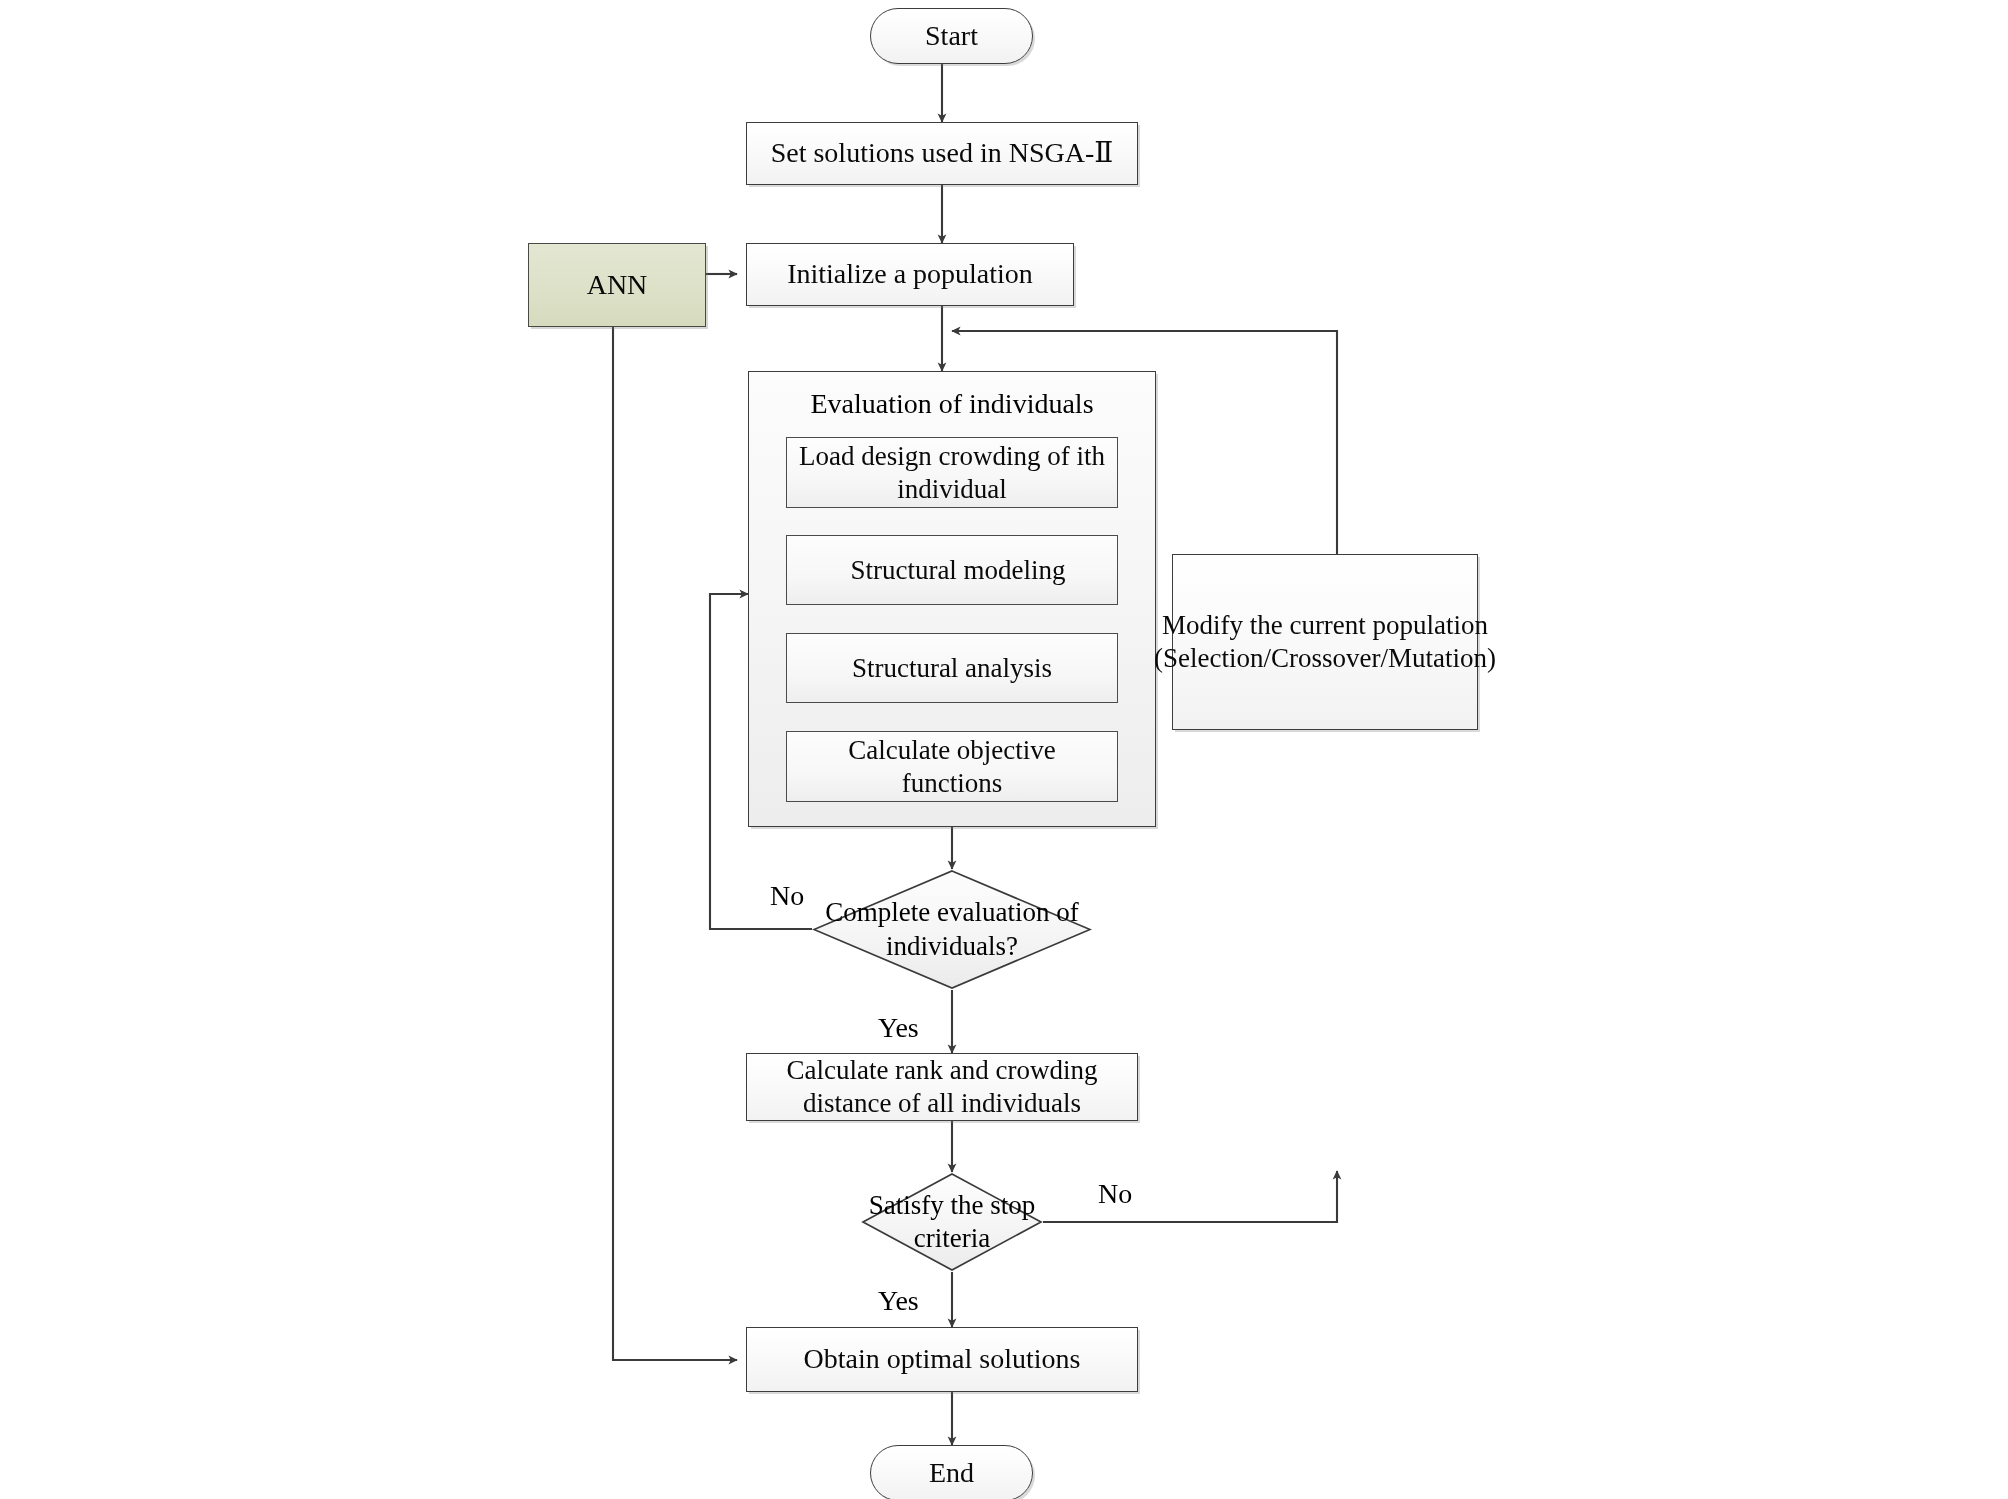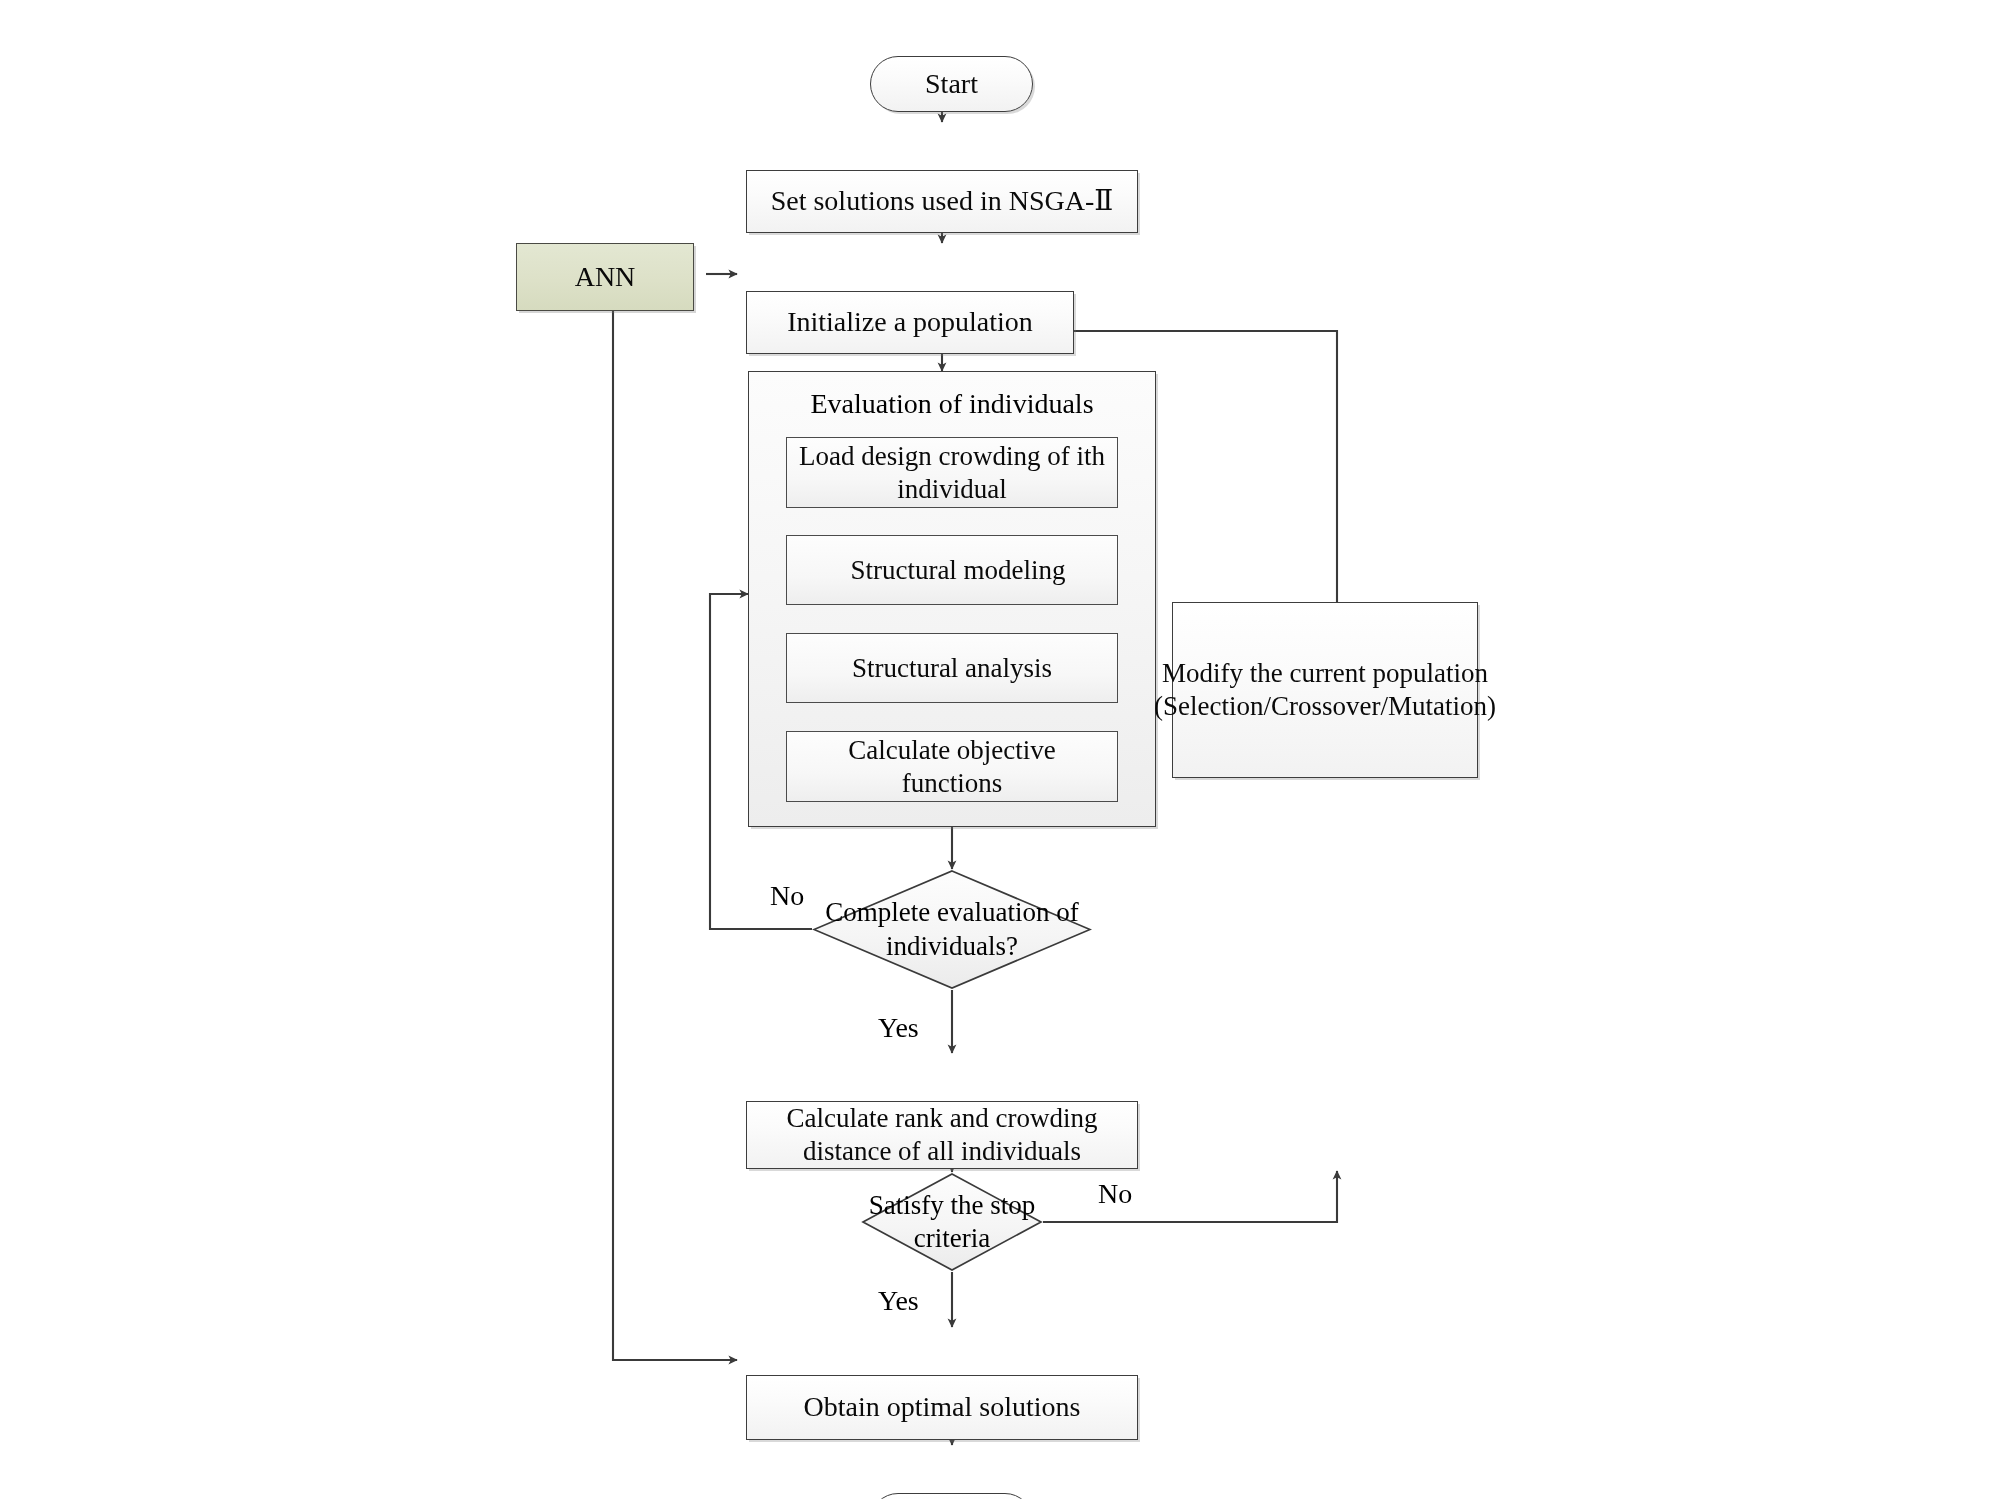--- a/index.html
+++ b/index.html
@@ -24,21 +24,20 @@
     justify-content: center;
     text-align: center;
     line-height: 1.22;
     color: #0a0a0a;
   }
   
   .fill-std {
     background: linear-gradient(180deg, #ffffff 0%, #fbfbfb 38%, #f2f2f2 100%);
     border: 1.6px solid #3d3d3d;
     box-shadow: 2.5px 2.5px 0 -0.5px rgba(120,120,120,0.28);
-    margin-top: 48px;
   }
   .fill-green {
     background: linear-gradient(180deg, #e3e7d2 0%, #dde1c8 55%, #d6dbbf 100%);
     border: 1.6px solid #4a4a44;
     box-shadow: 2.5px 2.5px 0 -0.5px rgba(120,120,120,0.30);
   }
   .fill-inner {
     background: linear-gradient(180deg, #fdfdfd 0%, #f7f7f7 60%, #eeeeee 100%);
     border: 1.4px solid #4b4b4b;
   }
@@ -139,21 +138,21 @@
   </svg>
 
   <div class="node fill-std terminator fs-28" style="left:870px; top:8px; width:163px; height:56px;">
     <span>Start</span>
   </div>
 
   <div class="node fill-std fs-28" style="left:746px; top:122px; width:392px; height:63px;">
     <span>Set solutions used in NSGA-Ⅱ</span>
   </div>
 
-  <div class="node fill-green fs-28" style="left:516px; top:243px; width:178px; height:68px;">
+  <div class="node fill-green fs-28" style="left:528px; top:243px; width:178px; height:84px;">
     <span>ANN</span>
   </div>
 
   <div class="node fill-std fs-28" style="left:746px; top:243px; width:328px; height:63px;">
     <span>Initialize a population</span>
   </div>
 
   <div class="fill-group" style="position:absolute; left:748px; top:371px; width:408px; height:456px; box-sizing:border-box;">
     <div class="group-title fs-28" style="top:16px;">Evaluation of individuals</div>
   </div>

